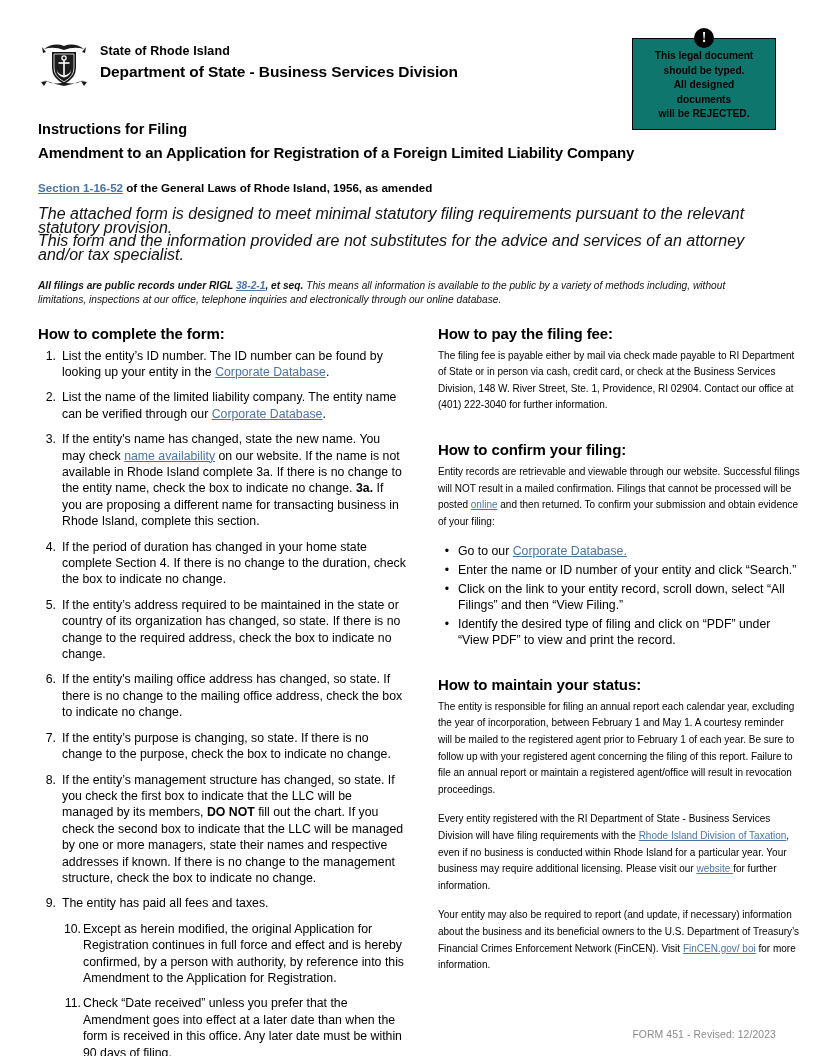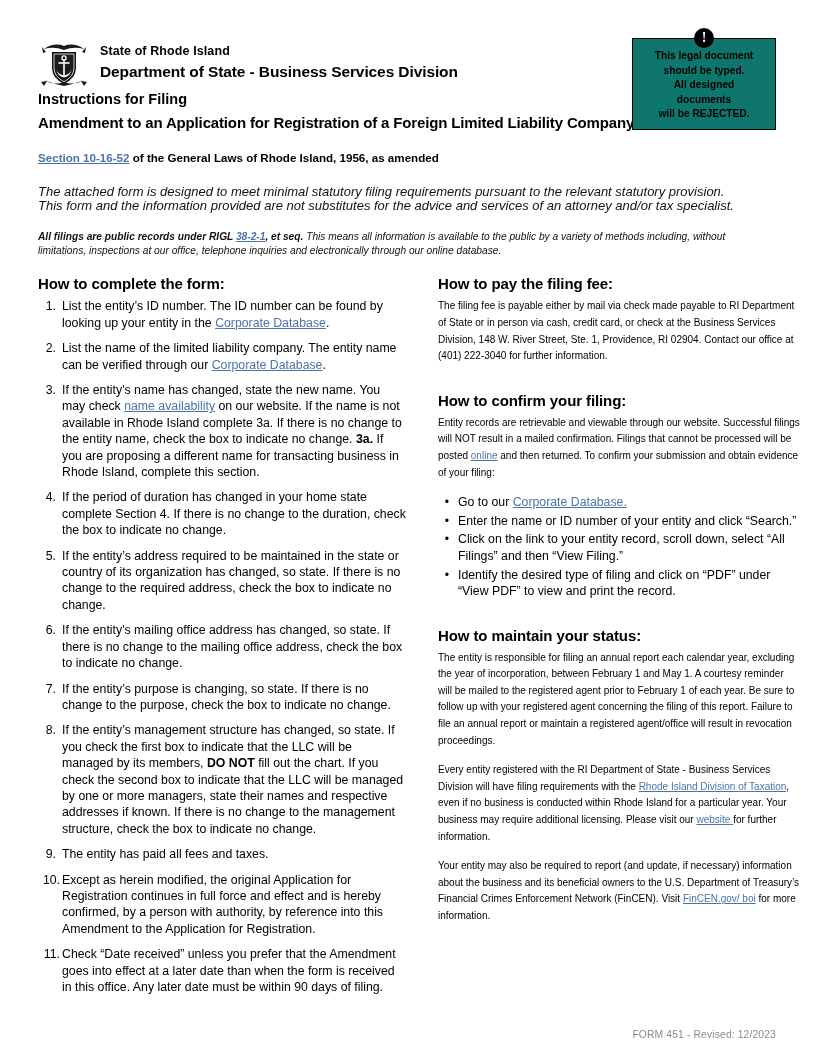--- a/index.html
+++ b/index.html
@@ -81,20 +81,21 @@
     color: #fff;
     font-size: 14px;
     font-weight: bold;
     line-height: 19px;
     text-align: center;
     font-family: "Liberation Serif", serif;
   }
 
   
   .doc-titles {
+    margin-top: 30px;
   }
   .title-line1 {
     font-size: 14.5px;
     font-weight: bold;
     line-height: 19px;
   }
   .title-line2 {
     font-size: 15px;
     font-weight: bold;
     line-height: 21px;
@@ -103,22 +104,22 @@
   }
 
   
   .statute {
     margin-top: 17px;
     font-size: 11.6px;
     font-weight: bold;
     line-height: 15px;
   }
   .disclaimer {
-    margin-top: 20px;
-    font-size: 13px;
+    margin-top: 12px;
+    font-size: 16px;
     font-style: italic;
     line-height: 13.6px;
     color: #111;
   }
   .public-records {
     margin-top: 18px;
     font-size: 10.2px;
     font-style: italic;
     line-height: 13.6px;
     color: #111;
@@ -162,20 +163,21 @@
     margin-bottom: 9px;
   }
   ol.steps > li .num {
     flex: 0 0 24px;
     text-align: right;
     padding-right: 6px;
     box-sizing: border-box;
   }
   ol.steps > li .num.wide {
     padding-right: 2px;
+    margin-left: 21px;
   }
   ol.steps > li .txt {
     flex: 1 1 auto;
   }
   ol.steps b { font-weight: bold; }
 
   
   p.body {
     font-size: 10px;
     line-height: 16.6px;
@@ -254,21 +256,21 @@
       </div>
     </div>
   </div>
 
   <div class="doc-titles">
     <div class="title-line1">Instructions for Filing</div>
     <div class="title-line2">Amendment to an Application for Registration of a Foreign Limited Liability Company</div>
   </div>
 
   <div class="statute">
-    <span class="lnk">Section 10-16-52</span><span> of the General Laws of Rhode Island, 1956, as amended</span>
+    <span class="lnk">Section 1-16-52</span><span> of the General Laws of Rhode Island, 1956, as amended</span>
   </div>
 
   <div class="disclaimer">
     <div>The attached form is designed to meet minimal statutory filing requirements pursuant to the relevant statutory provision.</div>
     <div>This form and the information provided are not substitutes for the advice and services of an attorney and/or tax specialist.</div>
   </div>
 
   <div class="public-records">
     <b>All filings are public records under RIGL </b><b class="lnk">38-2-1</b><b>, et seq.</b><span> This means all information is available to the public by a variety of methods including, without limitations, inspections at our office, telephone inquiries and electronically through our online database.</span>
   </div>

